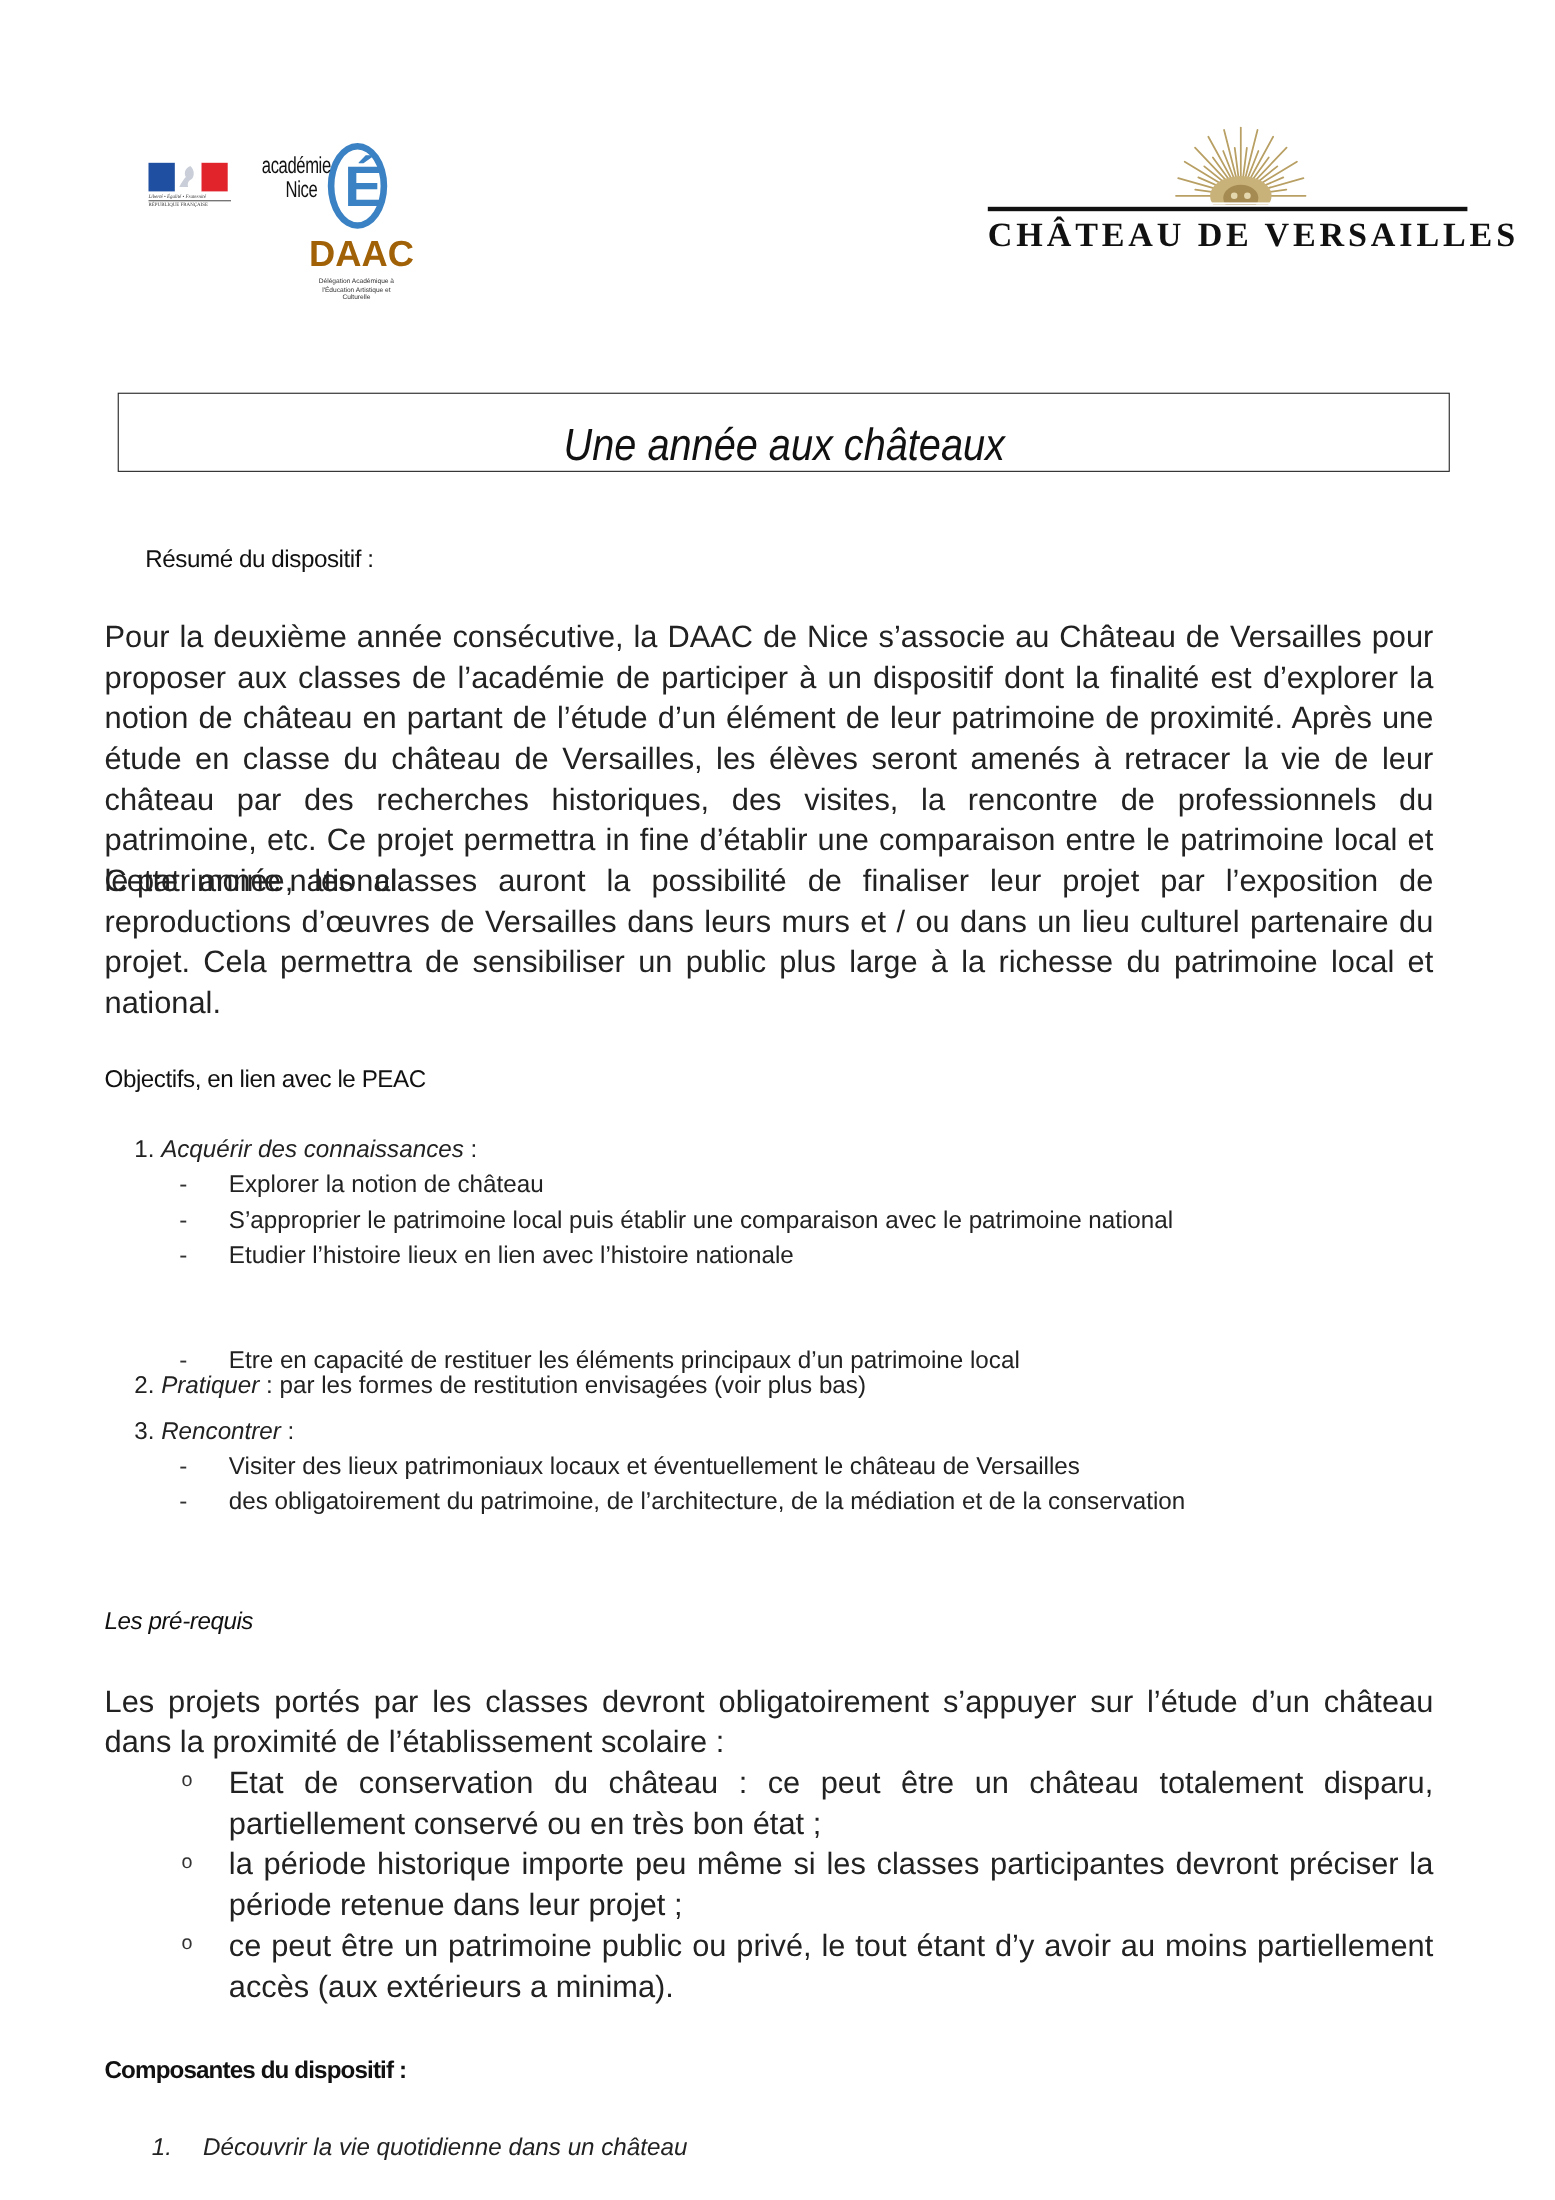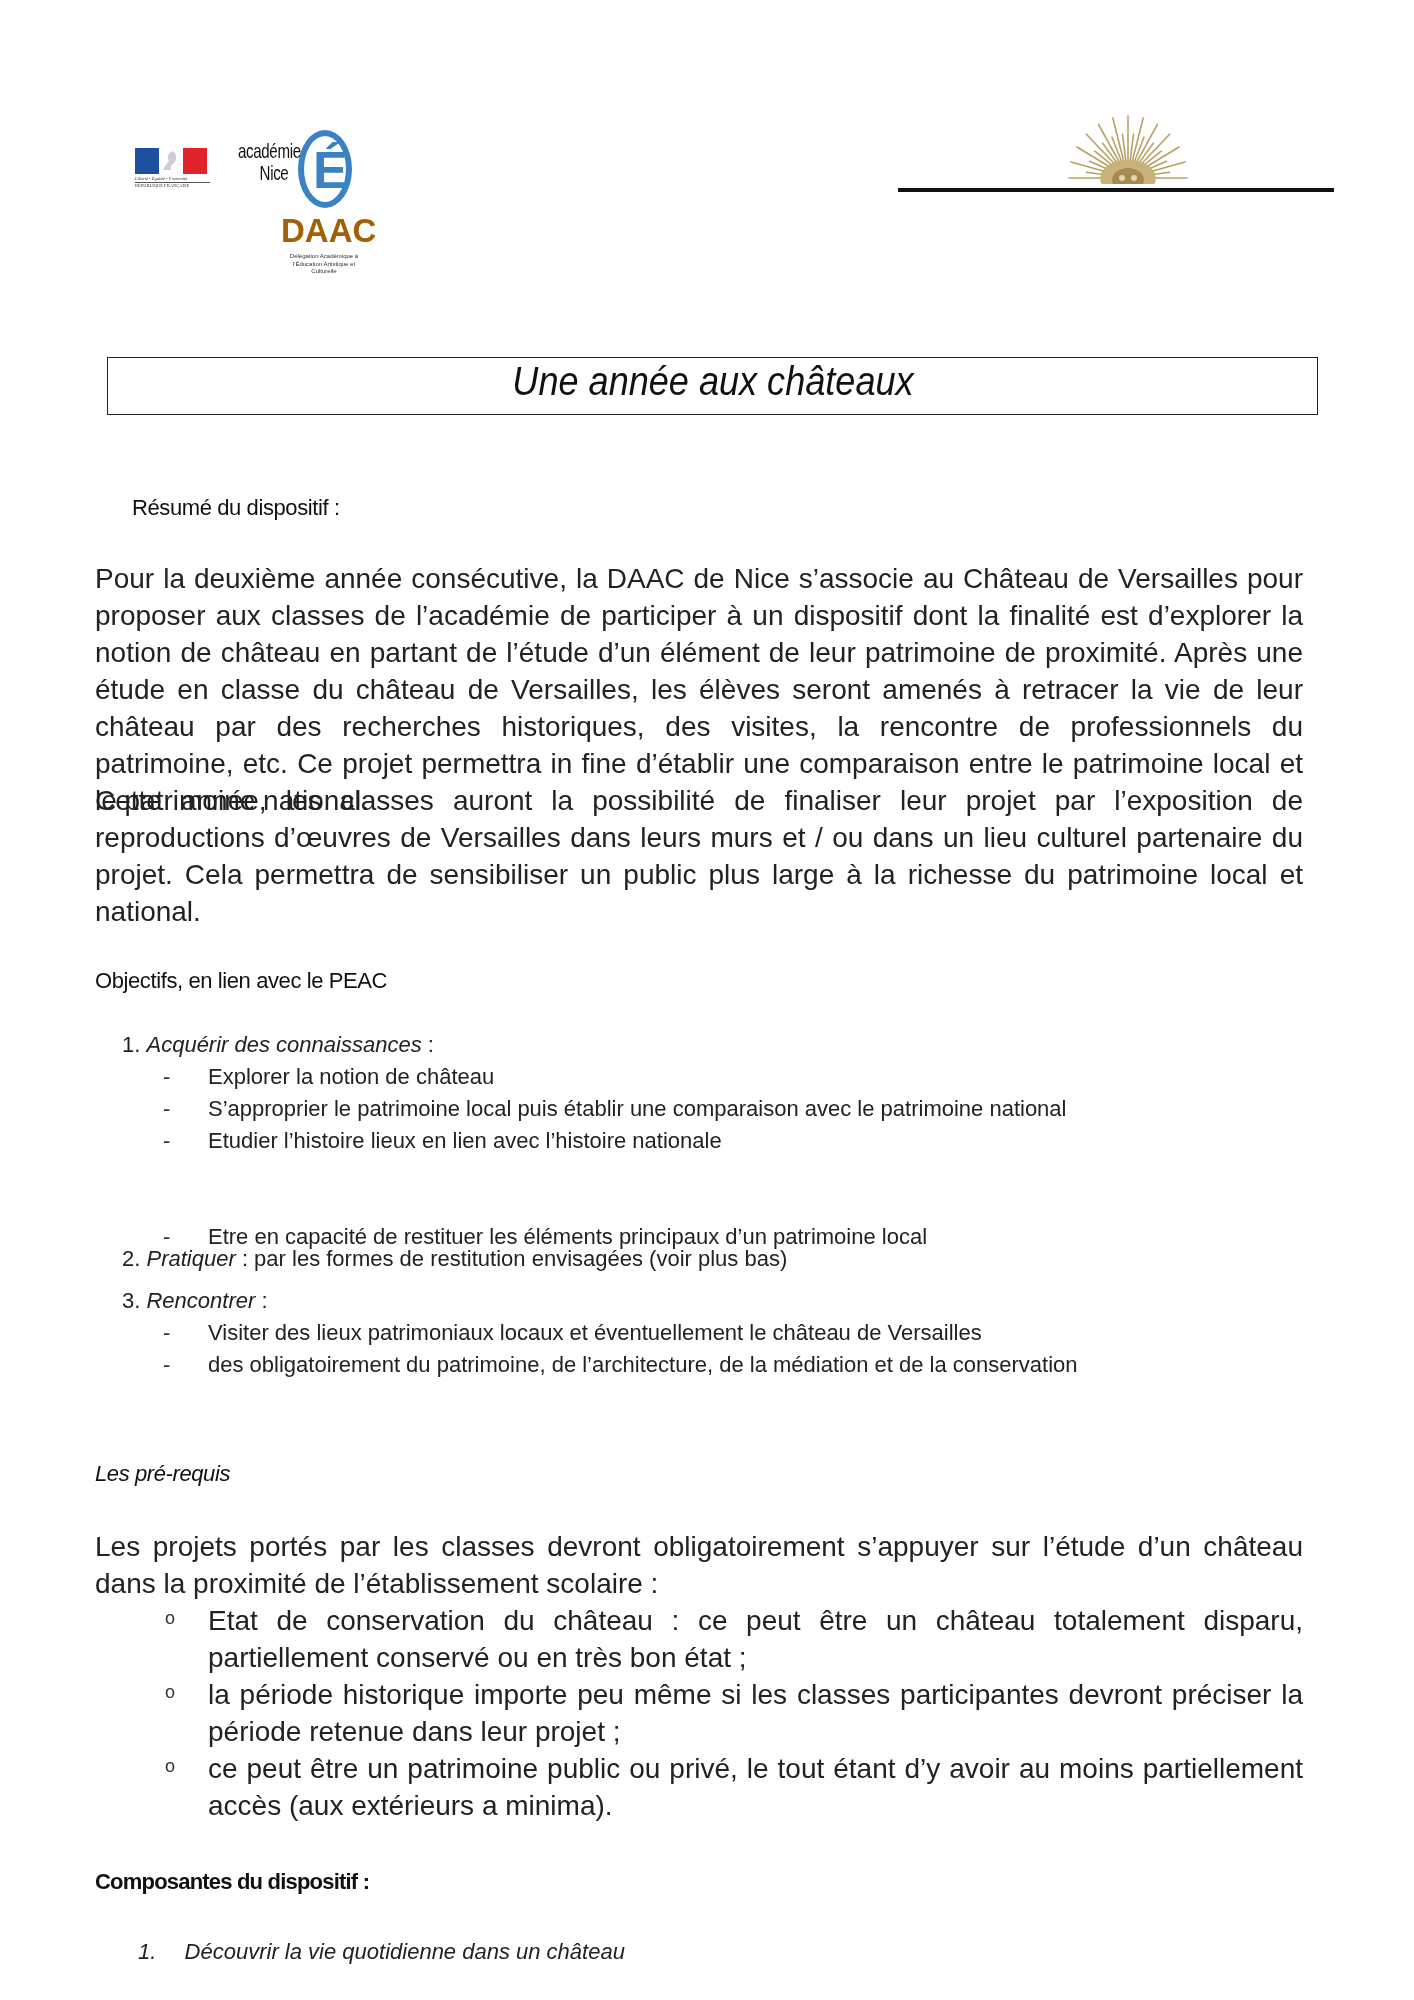--- a/index.html
+++ b/index.html
@@ -29,23 +29,23 @@
     #logo-academie .daac { position: absolute; left: 43px; top: 102px; font-size: 33px; font-weight: bold; color: #a16207; letter-spacing: 0px; }
     #logo-academie .daac-sub { position: absolute; left: 50px; top: 143px; width: 72px; font-size: 6px; line-height: 7.5px; color: #333; text-align: center; }
 
     #logo-versailles { left: 898px; top: 108px; width: 436px; height: 125px; }
     #logo-versailles .sun { position: absolute; left: 170px; top: 0; width: 120px; height: 78px; }
     #logo-versailles .rule { position: absolute; left: 0; top: 80px; width: 436px; height: 4px; background: #111; }
     #logo-versailles .name { position: absolute; left: 0; top: 88px; width: 436px; text-align: center; font-family: "Liberation Serif", serif; font-size: 31px; font-weight: bold; letter-spacing: 3.5px; color: #111; white-space: nowrap; }
 
     
     #title-box {
-      left: 107px; top: 357px; width: 1211px; height: 58px;
+      left: 107px; top: 357px; width: 1211px; height: 72px;
       border: 1.5px solid #222; box-sizing: border-box;
-      display: flex; align-items: flex-start; justify-content: center;
+      display: flex; align-items: flex-end; justify-content: center;
     }
     #title-box span { font-size: 41px; font-style: italic; color: #111; transform: scaleX(0.88); display: inline-block; }
 
     .heading { font-size: 22px; color: #111; letter-spacing: -0.4px; }
     .heading.ital { font-style: italic; }
     .para { font-size: 28px; color: #222; line-height: 37px; text-align: justify; text-align-last: left; }
     .line { font-size: 22px; color: #222; white-space: nowrap; text-align: right; }
     .dash { position: absolute; font-size: 22px; color: #333; }
     .bullet-o { position: absolute; font-size: 18px; color: #333; }
   </style>
@@ -106,20 +106,21 @@
         <line x1="60" y1="70" x2="101.4" y2="64.3"></line>
         <line x1="60" y1="70" x2="118.9" y2="70.0"></line>
       </g>
     <ellipse cx="60" cy="70" rx="28" ry="18" fill="#c9b27a"></ellipse>
     <ellipse cx="60" cy="72" rx="16" ry="12" fill="#a58b52"></ellipse>
     <circle cx="54" cy="70" r="3" fill="#e4d6ad"></circle>
     <circle cx="66" cy="70" r="3" fill="#e4d6ad"></circle>
     <rect x="0" y="76" width="120" height="2" fill="#fff"></rect>
   </svg>
   <div class="rule"></div>
+  <div class="name">CHÂTEAU DE VERSAILLES</div>
 </div>
 
 <div id="title-box" class="abs">
   <span>Une année aux châteaux</span>
 </div>
 
 <div class="abs heading" style="left:95px; top:495px;margin-left:37px;">Résumé du dispositif :</div>
 <div class="abs para" style="left:95px; top:560px; width:1208px;">Pour la deuxième année consécutive, la DAAC de Nice s’associe au Château de Versailles pour proposer aux classes de l’académie de participer à un dispositif dont la finalité est d’explorer la notion de château en partant de l’étude d’un élément de leur patrimoine de proximité. Après une étude en classe du château de Versailles, les élèves seront amenés à retracer la vie de leur château par des recherches historiques, des visites, la rencontre de professionnels du patrimoine, etc. Ce projet permettra in fine d’établir une comparaison entre le patrimoine local et le patrimoine national.</div>
 <div class="abs para" style="left:95px; top:782px; width:1208px;">Cette année, les classes auront la possibilité de finaliser leur projet par l’exposition de reproductions d’œuvres de Versailles dans leurs murs et / ou dans un lieu culturel partenaire du projet. Cela permettra de sensibiliser un public plus large à la richesse du patrimoine local et national.</div>
 

